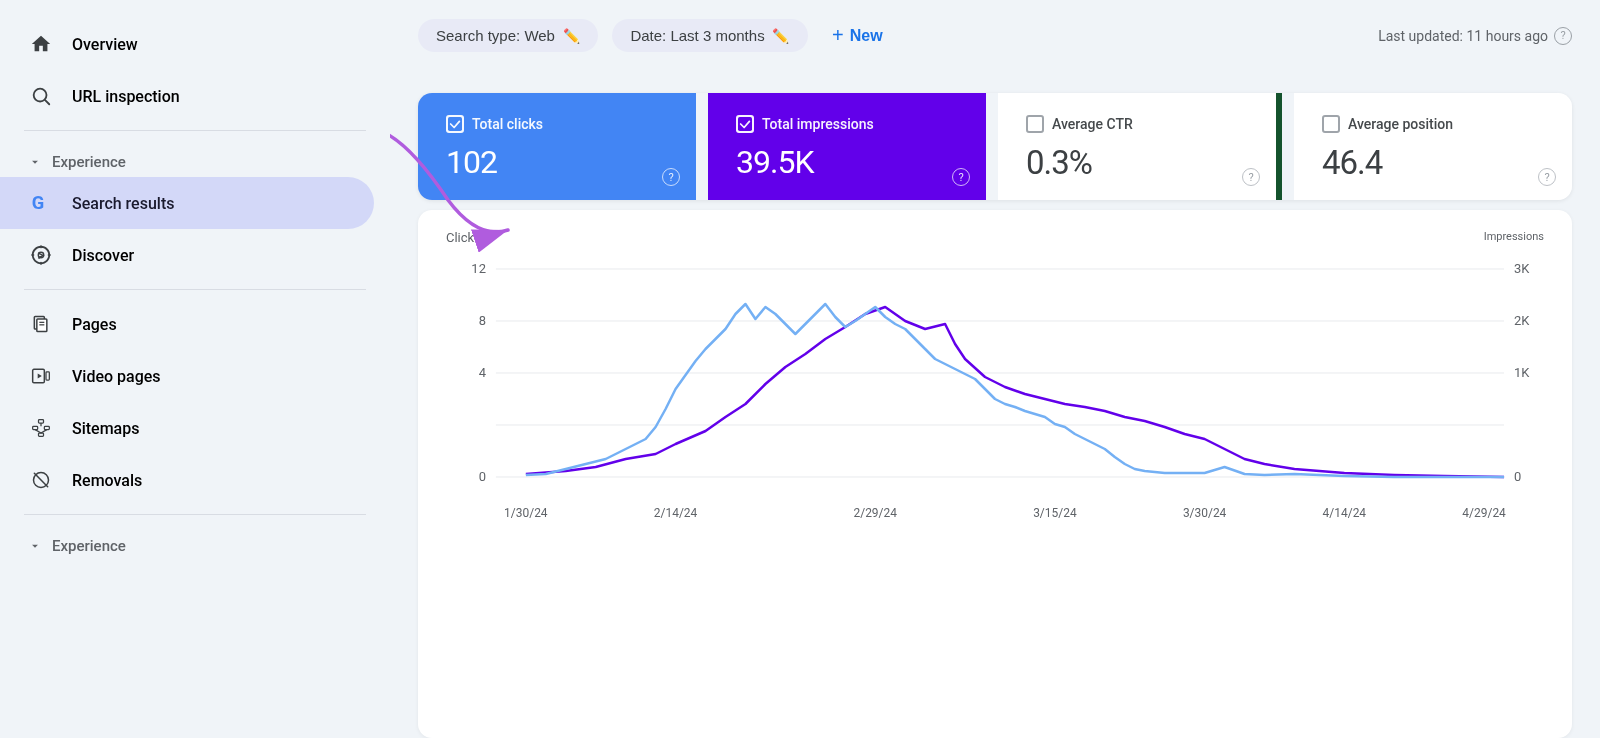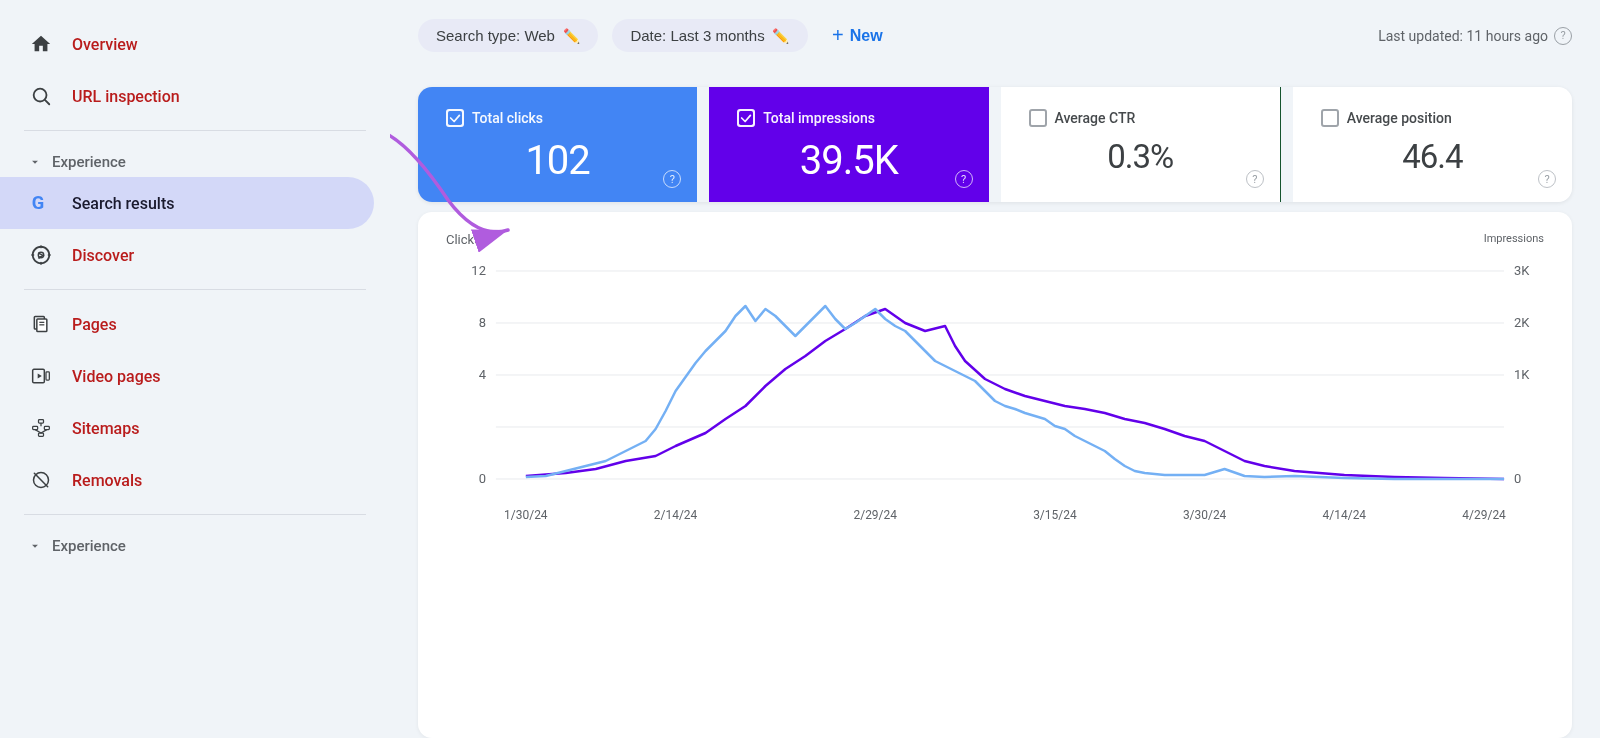--- a/index.html
+++ b/index.html
@@ -24,21 +24,21 @@
     }
     .sidebar-item {
       display: flex;
       align-items: center;
       gap: 18px;
       padding: 13px 28px;
       cursor: pointer;
       border-radius: 0 30px 30px 0;
       margin-right: 16px;
       font-size: 16px;
-      color: #b91c1c;
+      color: #000000;
       font-weight: 500;
     }
     .sidebar-item.active {
       background: #d3d8f8;
       color: #1a1a2e;
     }
     .sidebar-icon {
       width: 26px;
       height: 26px;
       display: flex;
@@ -114,46 +114,45 @@
       color: #5f6368;
       display: flex;
       align-items: center;
       gap: 6px;
     }
 
     
     .metrics-row {
       display: flex;
       gap: 12px;
-      margin: 8px 28px 0 28px;
+      margin: 14px 28px 0 28px;
       border-radius: 14px;
       overflow: hidden;
       box-shadow: 0 1px 4px rgba(0,0,0,0.08);
-      text-align: center;
     }
     .metric-card {
       flex: 1;
       padding: 22px 28px 18px 28px;
       position: relative;
     }
     .metric-card.blue { background: #4285f4; color: white; }
     .metric-card.purple { background: #6200ea; color: white; }
-    .metric-card.white { background: white; color: #3c4043; border-right: 1px solid #14532d; }
+    .metric-card.white { background: white; color: #3c4043; border-right: 6px solid #14532d; }
     .metric-card.white:last-child { border-right: none; }
     .metric-label {
       display: flex;
       align-items: center;
       gap: 8px;
       font-size: 14px;
       font-weight: 500;
       margin-bottom: 10px;
       opacity: 0.95;
     }
     .metric-value {
-      font-size: 40px;
+      font-size: 32px;
       font-weight: 400;
       letter-spacing: -1px;
     }
     .metric-card.white .metric-value { color: #3c4043; font-size: 33px; }
     .metric-help {
       position: absolute;
       bottom: 14px;
       right: 16px;
       width: 18px;
       height: 18px;

